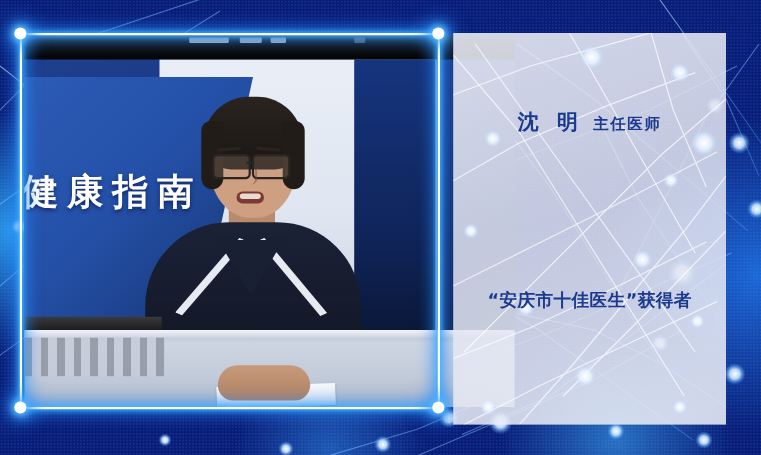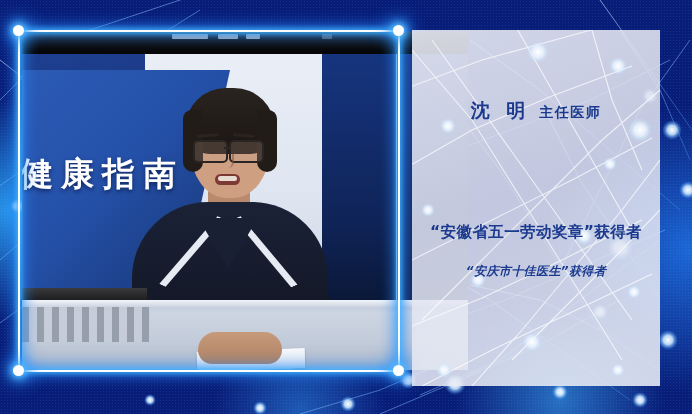--- a/index.html
+++ b/index.html
@@ -196,21 +196,21 @@
     text-align:center;color:#1b3a8e;
     font-family:"DejaVu Sans","Liberation Sans",sans-serif;
   }
   .line{position:absolute;width:100%;font-weight:bold;white-space:nowrap;}
   .l-name{top:68px;font-size:19px;letter-spacing:5px;}
   .l-name .nm{font-size:19px;}
   .l-name .ttl{font-size:14px;margin-left:9px;letter-spacing:1.5px;}
   .l2{top:111px;font-size:15.5px;letter-spacing:.6px;}
   .l3{top:152px;font-size:15.5px;letter-spacing:.4px;}
   .l4{top:192px;font-size:15.5px;letter-spacing:.4px;}
-  .l5{top:233px;font-size:12px;letter-spacing:.4px;font-style:italic;}
+  .l5{top:233px;font-size:16px;letter-spacing:.4px;}
 </style>
 </head>
 <body>
 
 <div id="stage">
 
   <div class="bg-deep"></div>
   <div class="bg-glow"></div>
 
   <svg class="bg-net" width="692" height="414" viewBox="0 0 692 414">
@@ -358,18 +358,17 @@
         <circle cx="120" cy="312" r="10" fill="url(#inode)"></circle>
         <circle cx="32" cy="340" r="8" fill="url(#inode)"></circle>
         <circle cx="206" cy="340" r="7" fill="url(#inode)"></circle>
       </g>
     </svg>
 
     <div class="info-text">
       <div class="line l-name">
         <span class="nm">沈 明</span><span class="ttl">主任医师</span>
       </div>
-      <div class="line l4">“安徽省五一劳动奖章”获得者</div>
       <div class="line l5">“安庆市十佳医生”获得者</div>
     </div>
   </div>
 
 </div>
 
 </body></html>

